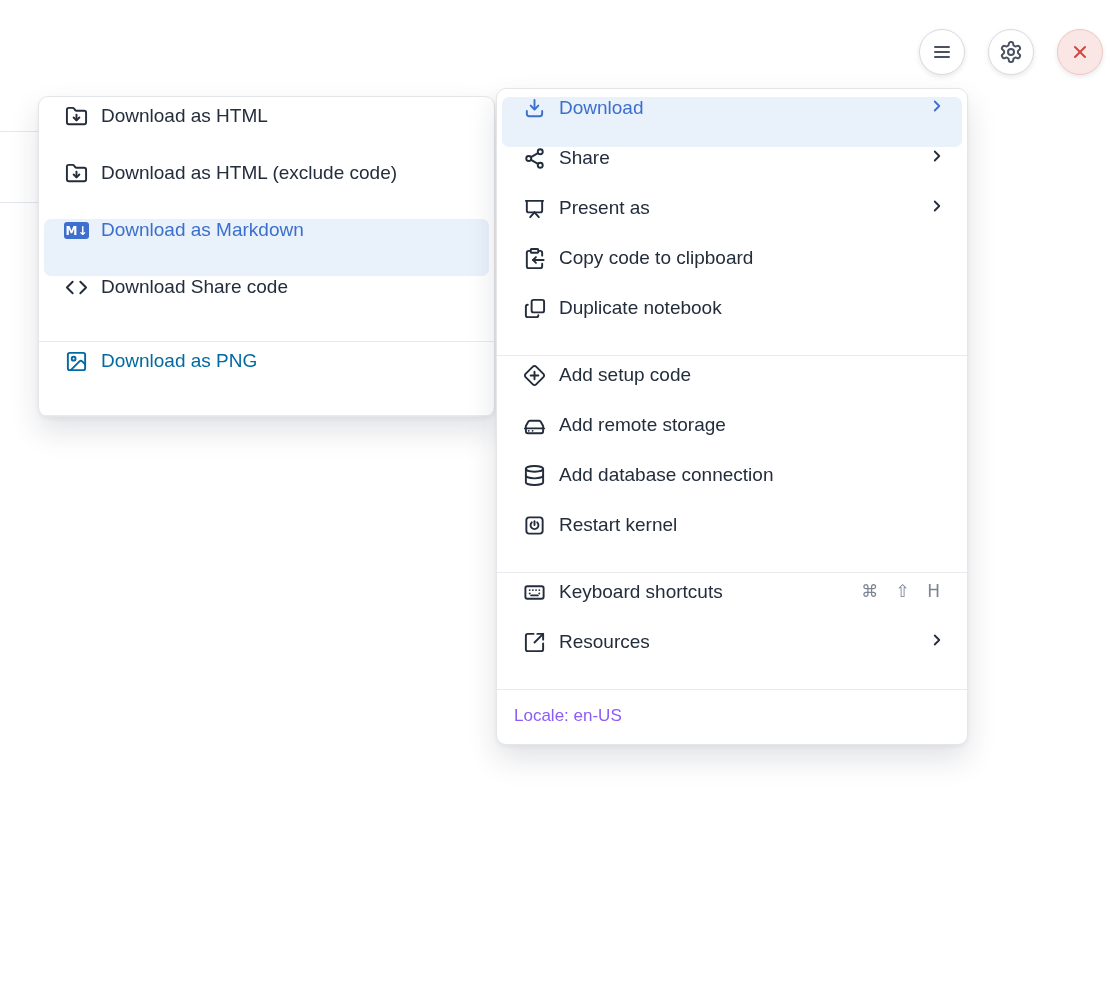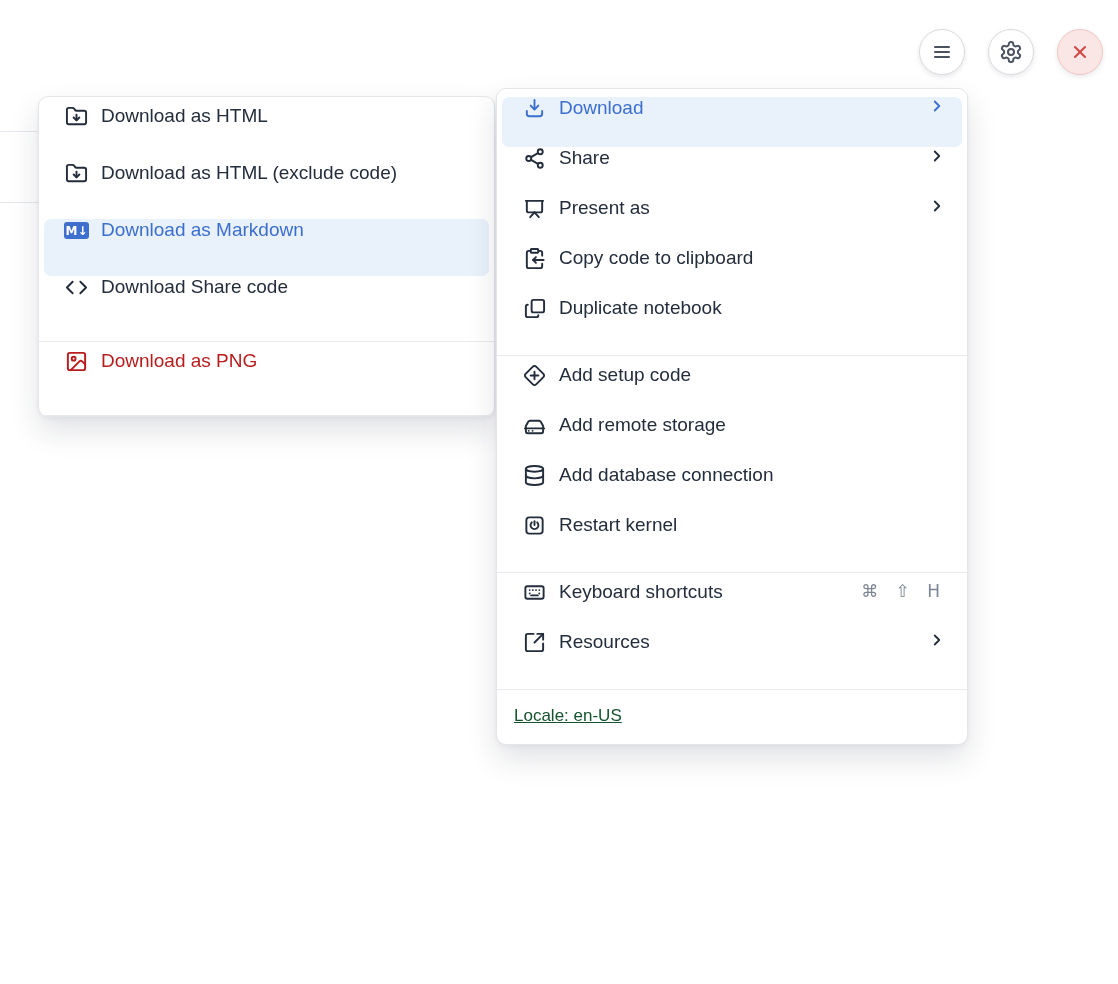--- a/index.html
+++ b/index.html
@@ -31,37 +31,37 @@
   .group { padding:8px 5px; }
   .sep { height:1px; background:#e8eaee; }
 
   .mi {
     display:flex; align-items:flex-start; gap:12px; height:57px;
     padding:0 16px 0 20px; border-radius:7px;
     font-size:19px; color:#232d3b; cursor:pointer; background:transparent;
   }
   .mainmenu .mi { height:50px; }
   .mi.active { background:#e9f1fb; color:#3c6fcd; }
-  .mi.disabled { color:#b91c1c; cursor:default; }
+  .mi.disabled { color:#0369a1; cursor:default; }
   .mi-icon { flex:0 0 auto; width:25px; height:23px; display:flex; align-items:center; justify-content:center; }
   .mi-icon svg { width:23px; height:23px; }
   .mi-label { flex:1 1 auto; white-space:nowrap; }
   .mi-shortcut {
     font-family:"DejaVu Sans", sans-serif; font-size:17px; color:#7c8594;
     letter-spacing:6px; white-space:nowrap; flex:0 0 auto;
   }
   .mi-chevron { flex:0 0 auto; display:flex; }
 
   .md-badge {
     width:25px; height:17px; border-radius:3px; background:#3e6fce; color:#ffffff;
     display:flex; align-items:center; justify-content:center;
     font-size:12px; font-weight:bold; font-family:"DejaVu Sans", sans-serif;
   }
 
-  .menu-footer { padding:9px 17px 12px; font-size:17px; color:#14532d; line-height:33px;text-decoration:underline; }
+  .menu-footer { padding:9px 17px 12px; font-size:17px; color:#8b5cf6; line-height:33px; }
   .menu-footer div { white-space:nowrap; }
 </style>
 </head>
 <body>
 
 <div class="bg-line" style="top:131px"></div>
 <div class="bg-line" style="top:202px"></div>
 
 <div class="toolbar">
   <button class="circle-btn">

